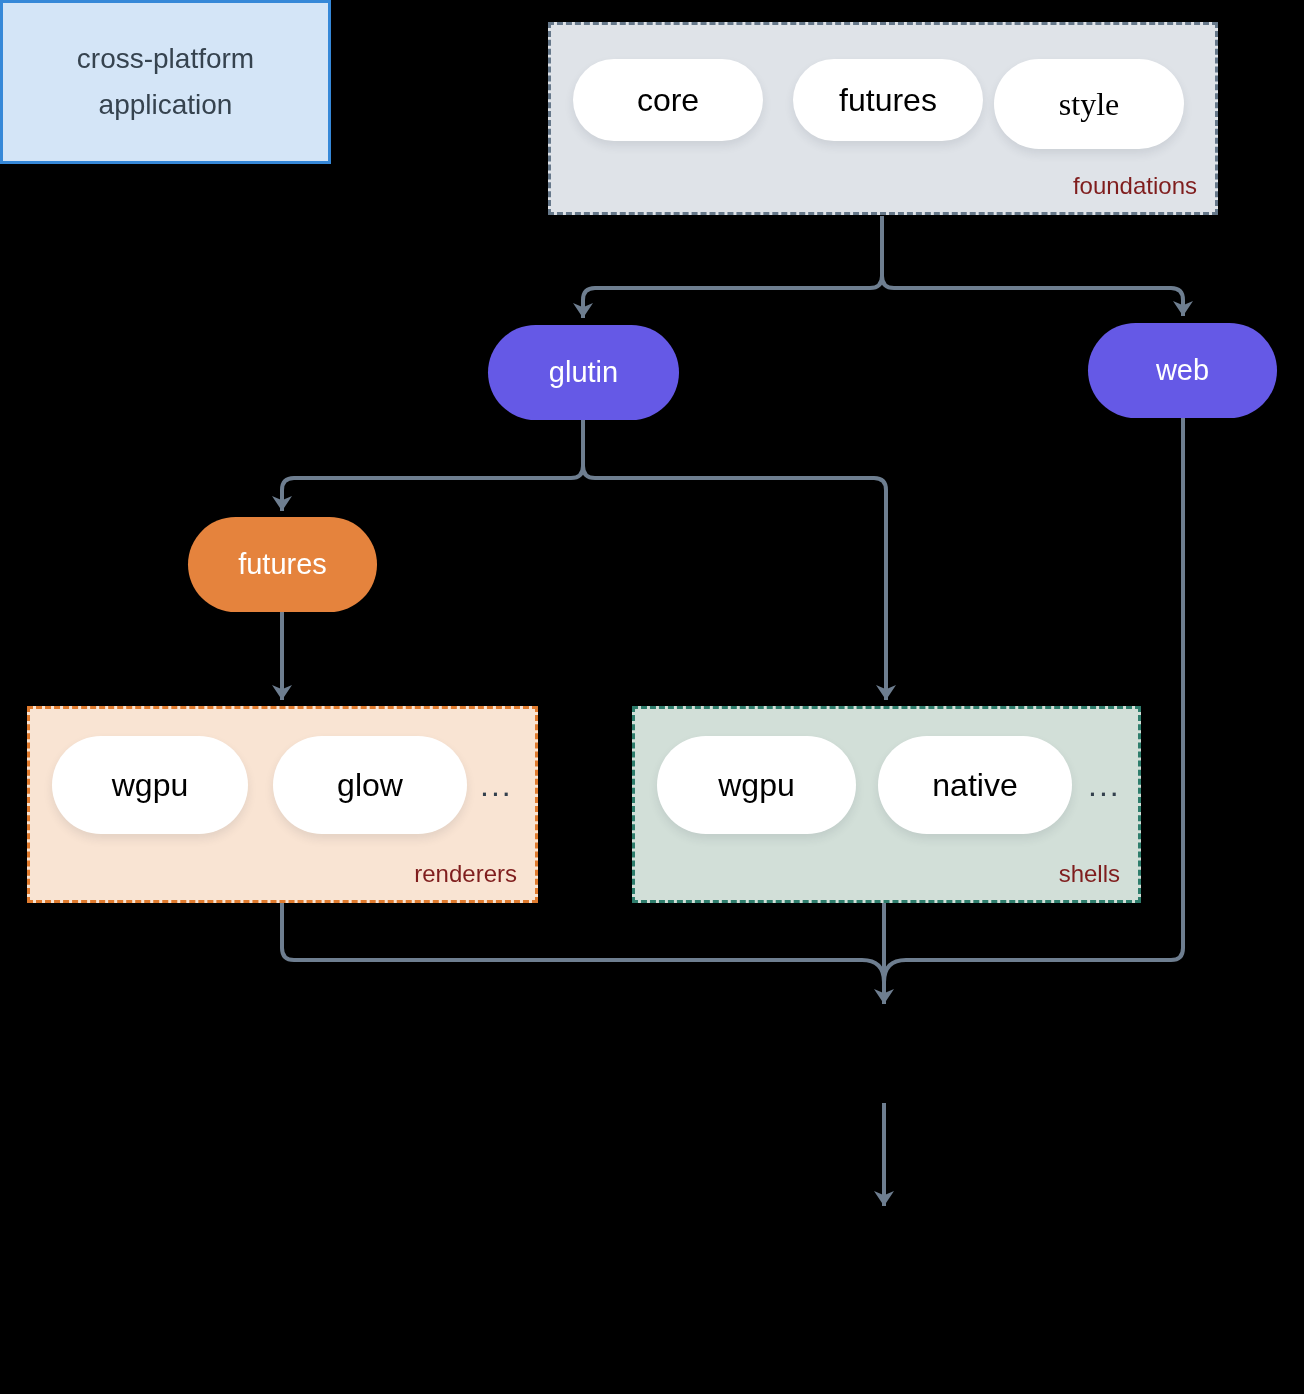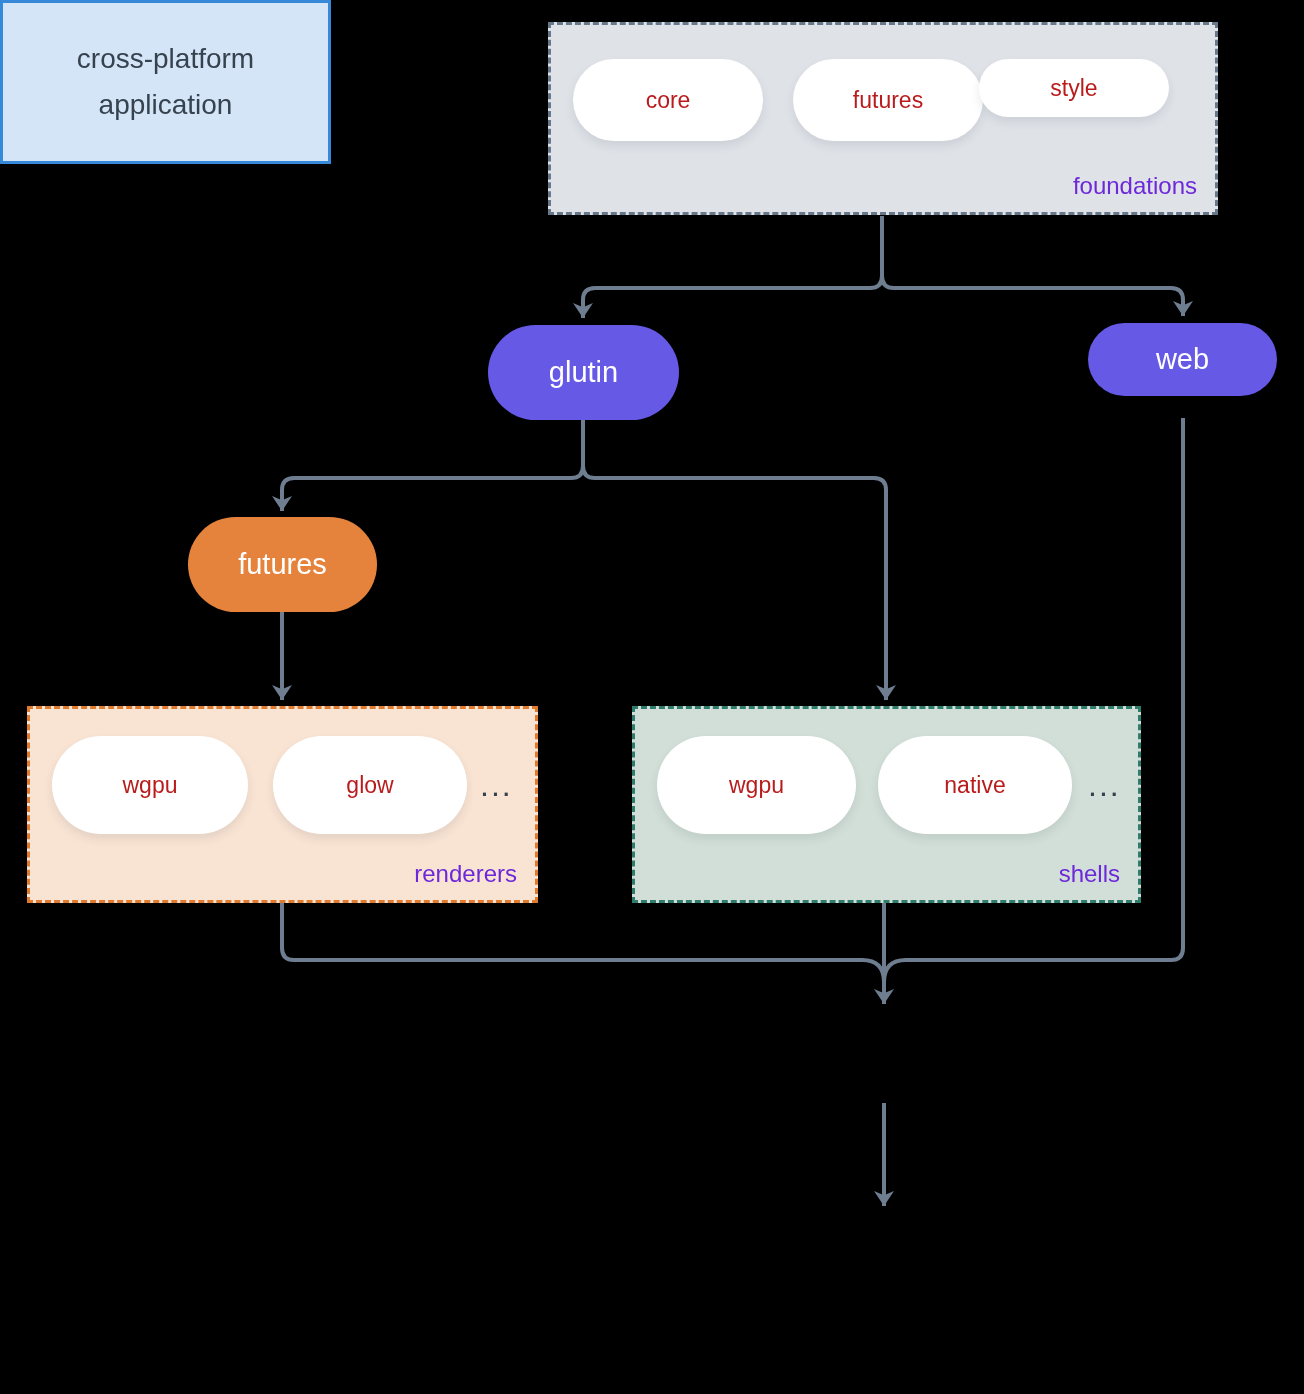--- a/index.html
+++ b/index.html
@@ -22,31 +22,31 @@
   }
   .group-box {
     position: absolute;
     box-sizing: border-box;
   }
   .group-label {
     position: absolute;
     right: 18px;
     bottom: 12px;
     font-size: 24px;
-    color: #6d28d9;
+    color: #7f1d1d;
   }
   .pill {
     position: absolute;
     background: #ffffff;
     border-radius: 49px;
     display: flex;
     align-items: center;
     justify-content: center;
-    font-size: 23px;
-    color: #b91c1c;
+    font-size: 32px;
+    color: #000000;
     box-shadow: 0 5px 10px rgba(40,50,70,0.10);
   }
   .node-pill {
     position: absolute;
     border-radius: 48px;
     display: flex;
     align-items: center;
     justify-content: center;
     font-size: 29px;
     color: #ffffff;
@@ -58,24 +58,24 @@
     letter-spacing: 2px;
   }
   
   #foundations {
     left: 548px; top: 22px; width: 670px; height: 193px;
     background: #dfe3e8;
     border: 3px dashed #66788a;
   }
   #pill-core    { left: 22px;  top: 34px; width: 190px; height: 82px; }
   #pill-futures { left: 242px; top: 34px; width: 190px; height: 82px; }
-  #pill-style   { left: 428px; top: 34px; width: 190px; height: 58px; }
+  #pill-style   { left: 443px; top: 34px; width: 190px; height: 90px; font-family: Liberation Serif, serif; }
   
   #native   { left: 488px;  top: 325px;  width: 191px; height: 95px; background: #6559e6; }
-  #web      { left: 1088px; top: 323px;  width: 189px; height: 73px; background: #6559e6; }
+  #web      { left: 1088px; top: 323px;  width: 189px; height: 95px; background: #6559e6; }
   #graphics { left: 188px;  top: 517px;  width: 189px; height: 95px; background: #e5833d; }
   #iced     { left: 788px;  top: 1010px; width: 190px; height: 93px; background: #2d89da; }
   
   #renderers {
     left: 27px; top: 706px; width: 511px; height: 197px;
     background: #f9e4d3;
     border: 3px dashed #e07b2e;
   }
   #pill-wgpu { left: 22px;  top: 27px; width: 196px; height: 98px; }
   #pill-glow { left: 243px; top: 27px; width: 194px; height: 98px; }

